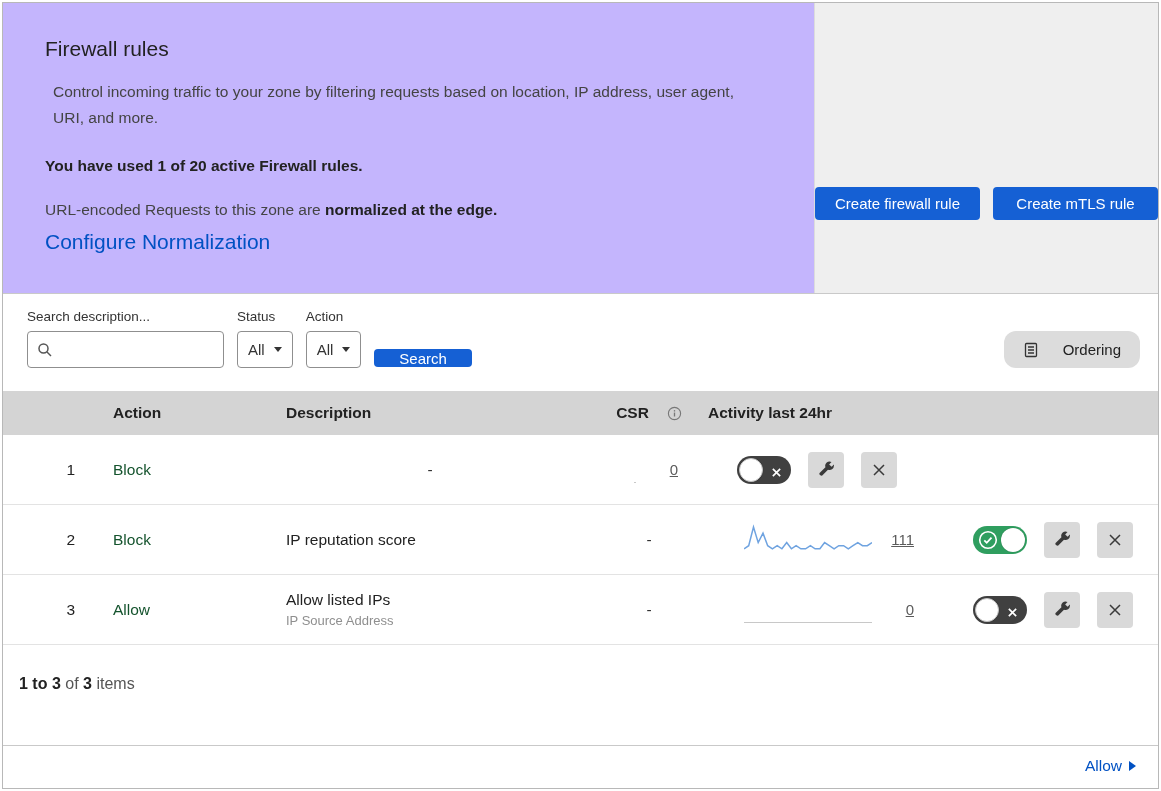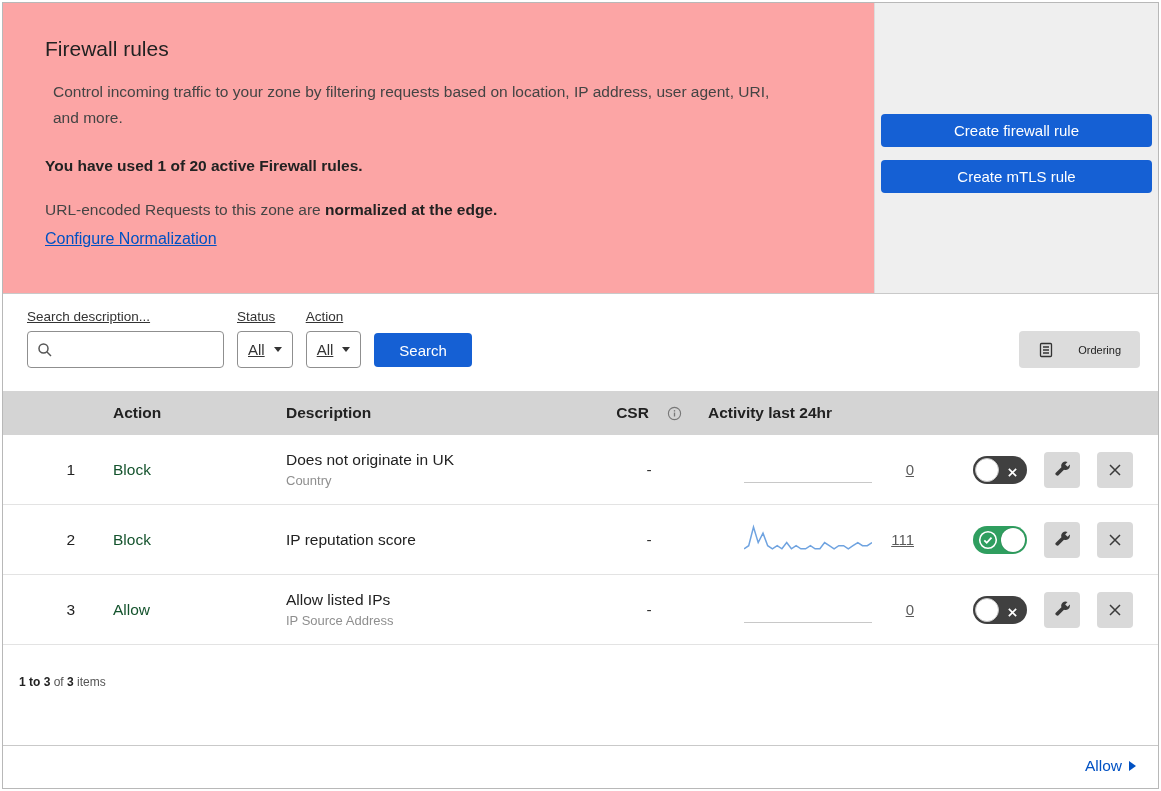--- a/index.html
+++ b/index.html
@@ -4,48 +4,48 @@
 <style>
   * { box-sizing: border-box; }
   html,body { margin:0; padding:0; background:#fff; font-family:"Liberation Sans", sans-serif; color:#333; }
   .page {
     width:1157px; min-height:787px; margin:2px; border:1px solid #b8b8b8;
     background:#fff; display:flex; flex-direction:column;
   }
 
   
   .top { display:flex; border-bottom:1px solid #c9c9c9; height:291px; }
-  .top-left { flex:1; padding:34px 42px; background:#fca5a5; }
-  .top-right { width:284px; background:#efefef; border-left:1px solid #dcdcdc;
-    display:flex; flex-direction:column; align-items:center; padding-top:111px; gap:13px; }
+  .top-left { flex:1; padding:34px 42px; background:#c4b5fd; }
+  .top-right { width:344px; background:#efefef; border-left:1px solid #dcdcdc;
+    display:flex; flex-direction:row; align-items:center; padding-top:111px; gap:13px; }
   .page-title { font-size:21px; font-weight:400; color:#222; margin:0 0 18px 0; }
   .page-desc { font-size:15.5px; line-height:1.65; color:#444; max-width:740px; margin:8px; }
   .usage-line { font-size:15.5px; font-weight:700; color:#222; margin:27px 0 26px 0; }
   .norm-line { font-size:15.5px; color:#444; margin:0 0 11px 0; }
   .norm-line strong { color:#222; }
-  .cfg-link { font-size:16px; color:#0051c3; text-decoration:underline; cursor:pointer; }
+  .cfg-link { font-size:21px; color:#0051c3; cursor:pointer; }
   .btn-primary {
     width:271px; height:33px; background:#1560d4; color:#fff; border:none; border-radius:4px;
     font-size:15px; font-family:inherit; cursor:pointer; display:flex; align-items:center; justify-content:center;
   }
 
   
   .filters { display:flex; align-items:flex-end; gap:13px; padding:15px 18px 23px 24px; }
-  .fgroup { display:flex; flex-direction:column;text-decoration:underline; }
+  .fgroup { display:flex; flex-direction:column; }
   .flabel { font-size:13.5px; color:#333; margin-bottom:7px; }
   .search-box { width:197px; height:37px; border:1px solid #8f8f8f; border-radius:4px;
     display:flex; align-items:center; padding:0 9px; background:#fff; }
   .search-box input { border:none; outline:none; flex:1; min-width:0; font-size:15px; font-family:inherit; margin-left:7px; }
   .dropdown { height:37px; border:1px solid #8f8f8f; border-radius:4px; background:#fff;
     display:flex; align-items:center; gap:9px; padding:0 10px; font-size:15px; cursor:pointer; }
   .caret-down { width:0; height:0; border-left:4.5px solid transparent; border-right:4.5px solid transparent; border-top:5.5px solid #333; }
-  .btn-search { height:34px; padding:0 25px; background:#1560d4; color:#fff; border:none; border-radius:4px;
+  .btn-search { height:18px; padding:0 25px; background:#1560d4; color:#fff; border:none; border-radius:4px;
     font-size:15px; font-family:inherit; cursor:pointer; margin-bottom:1px; }
-  .btn-ordering { margin-left:auto; height:37px; padding:0 19px; background:#dcdcdc; border:none; border-radius:4px;
-    font-size:11px; color:#222; font-family:inherit; cursor:pointer; display:flex; align-items:center; gap:24px; }
+  .btn-ordering { margin-left:auto; height:37px; padding:0 19px; background:#dcdcdc; border:none; border-radius:12px;
+    font-size:15px; color:#222; font-family:inherit; cursor:pointer; display:flex; align-items:center; gap:24px; }
 
   
   .grid-cols { display:grid; grid-template-columns:90px 173px 328px 110px 236px 1fr; }
   .thead { background:#d4d4d4; height:44px; align-items:center; font-weight:700; font-size:15.5px; color:#222; }
   .th-action { padding-left:20px; }
   .th-desc { padding-left:20px; }
   .th-csr { text-align:center; display:flex; align-items:center; justify-content:center; gap:18px; }
   .th-activity { padding-left:4px; }
   .trow { height:70px; align-items:center; border-bottom:1px solid #e3e3e3; background:#fff; font-size:15.5px; }
   .cell-num { text-align:right; padding-right:18px; color:#222; }
@@ -68,21 +68,21 @@
   .toggle.on .knob { right:2px; }
   .toggle.on .check-wrap { display:block; left:5px; top:4px; }
   .toggle.off { background:#404040; }
   .toggle.off .knob { left:2px; border:1px solid #c2c2c2; }
   .toggle.off .x-wrap { display:block; right:9px; top:8px; }
 
   .sq-btn { width:36px; height:36px; background:#d9d9d9; border:none; border-radius:4px; cursor:pointer;
     display:flex; align-items:center; justify-content:center; padding:0; }
 
   
-  .table-footer { padding:30px 16px 30px 16px; font-size:12px; color:#555; flex:1; }
+  .table-footer { padding:30px 16px 30px 16px; font-size:16px; color:#555; flex:1; }
   .table-footer b { color:#222; }
   .help-row { border-top:1px solid #c9c9c9; padding:11px 22px 13px 22px; display:flex; justify-content:flex-end; }
   .help-link { color:#0051c3; font-size:15.5px; display:flex; align-items:center; gap:7px; cursor:pointer; }
   .arrow-right { width:0; height:0; border-top:5.5px solid transparent; border-bottom:5.5px solid transparent; border-left:7px solid #0051c3; }
 </style>
 </head>
 <body>
 
 <div class="page">
 
@@ -161,24 +161,20 @@
             </svg>
         </span>
       </div>
       <div class="th-activity">Activity last 24hr</div>
       <div></div>
     </div>
 
     <div class="grid-cols trow">
       <div class="cell-num">1</div>
       <div class="cell-action">Block</div>
-      <div class="cell-desc">
-        <div class="desc-main">Does not originate in UK</div>
-        <div class="desc-sub">Country</div>
-      </div>
       <div class="cell-csr">-</div>
       <div class="cell-activity">
         <div class="spark empty"></div>
         <a class="count-link">0</a>
       </div>
       <div class="cell-controls">
         <div class="toggle off">
 
           <span class="x-wrap"><svg width="11" height="11" viewBox="0 0 12 12">
                 <path d="M2 2l8 8M10 2l-8 8" stroke="#fff" stroke-width="1.8"></path>

